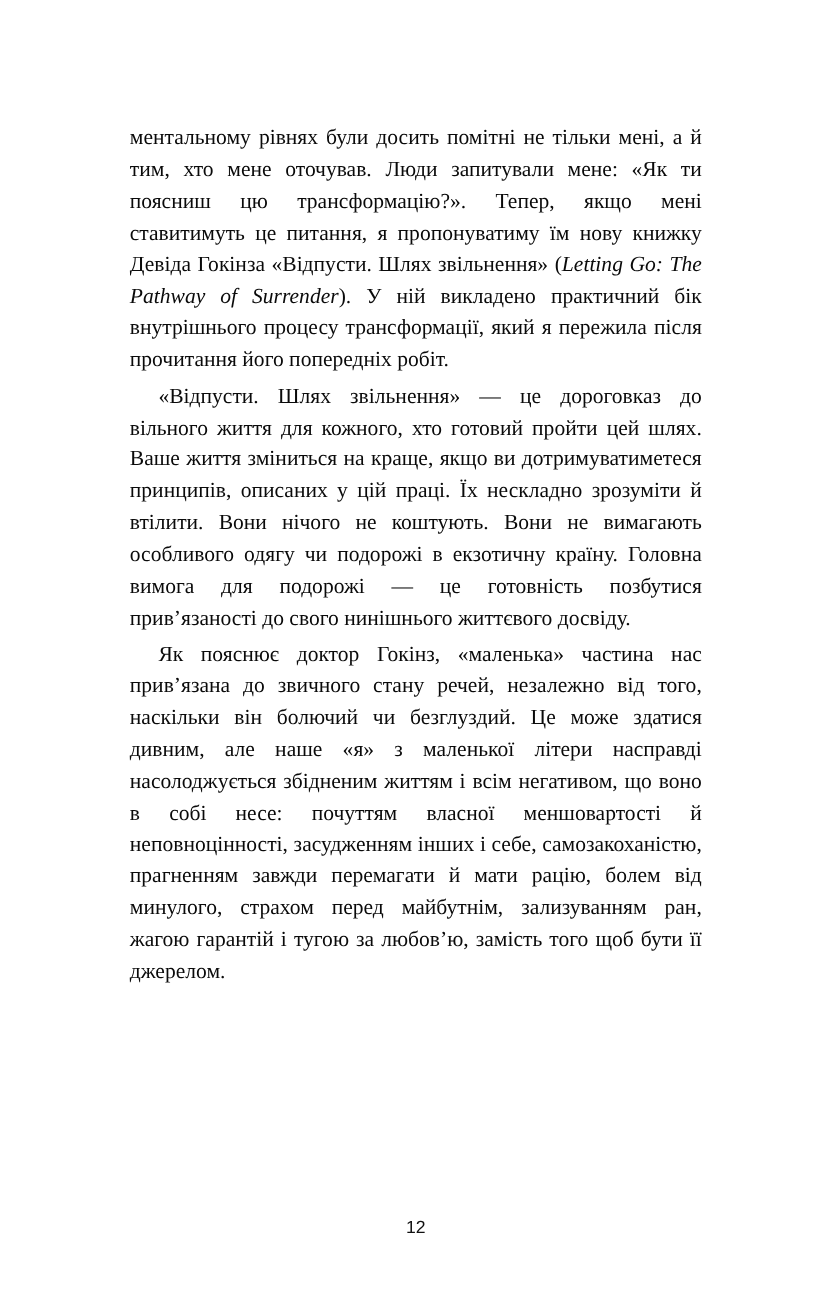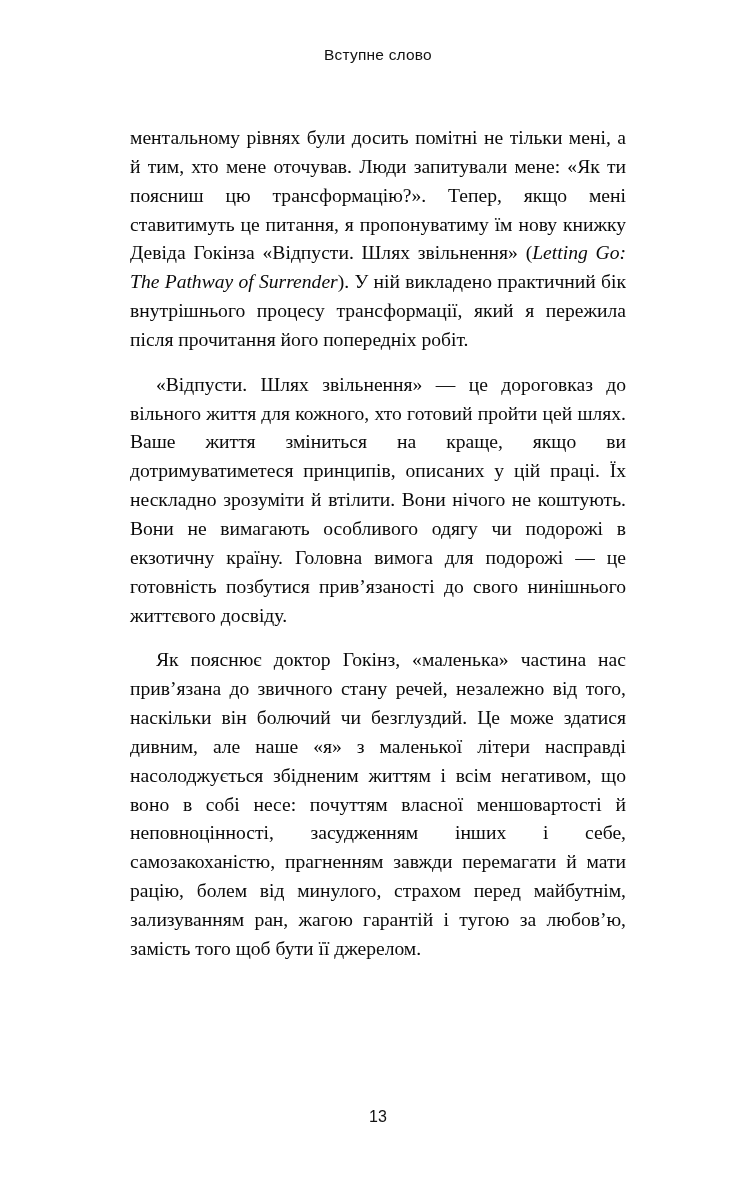--- a/index.html
+++ b/index.html
@@ -39,21 +39,21 @@
 
   
   .text-column {
     position: absolute;
     top: 108px;
     left: 114px;
     width: 528px;
   }
 
   .para {
-    margin: 16px;
+    margin: 4px;
     font-size: 19.6px;
     line-height: 28.85px;
     text-align: justify;
     text-justify: inter-word;
     hyphens: manual;
     -webkit-hyphens: manual;
     text-indent: 0;
     color: #0a0a0a;
   }
 
@@ -77,23 +77,22 @@
     font-size: 16px;
     color: #111111;
     line-height: 1.2;
   }
 </style>
 </head>
 <body>
 
 <div class="page">
 
-  <div class="running-head">Вступне слово</div>
 
   <div class="text-column">
       <p class="para"><span>ментальному рівнях були досить помітні не тільки мені, а й тим, хто мене оточував. Люди запитували мене: «Як ти поясниш цю трансформацію?». Тепер, якщо мені ставитимуть це питання, я пропонуватиму їм нову книжку Девіда Гокінза «Відпусти. Шлях звільнення» (</span><em>Letting Go: The Pathway of Surrender</em><span>). У ній викладено практичний бік внутрішнього процесу трансформації, який я пережила після прочитання його попередніх робіт.</span></p>
       <p class="para indented"><span>«Відпусти. Шлях звільнення» — це дороговказ до вільного життя для кожного, хто готовий пройти цей шлях. Ваше життя зміниться на краще, якщо ви дотримуватиметеся принципів, описаних у цій праці. Їх нескладно зрозуміти й втілити. Вони нічого не коштують. Вони не вимагають особливого одягу чи подорожі в екзотичну країну. Головна вимога для подорожі — це готовність позбутися прив’язаності до свого нинішнього життєвого досвіду.</span></p>
       <p class="para indented"><span>Як пояснює доктор Гокінз, «маленька» частина нас прив’язана до звичного стану речей, незалежно від того, наскільки він болючий чи безглуздий. Це може здатися дивним, але наше «я» з маленької літери насправді насолоджується збідненим життям і всім негативом, що воно в собі несе: почуттям власної меншовартості й неповноцінності, засудженням інших і себе, самозакоханістю, прагненням завжди перемагати й мати рацію, болем від минулого, страхом перед майбутнім, зализуванням ран, жагою гарантій і тугою за любов’ю, замість того щоб бути її джерелом.</span></p>
     </div>
 
-  <div class="folio">13</div>
+  <div class="folio">12</div>
 
 </div>
 
 </body></html>

